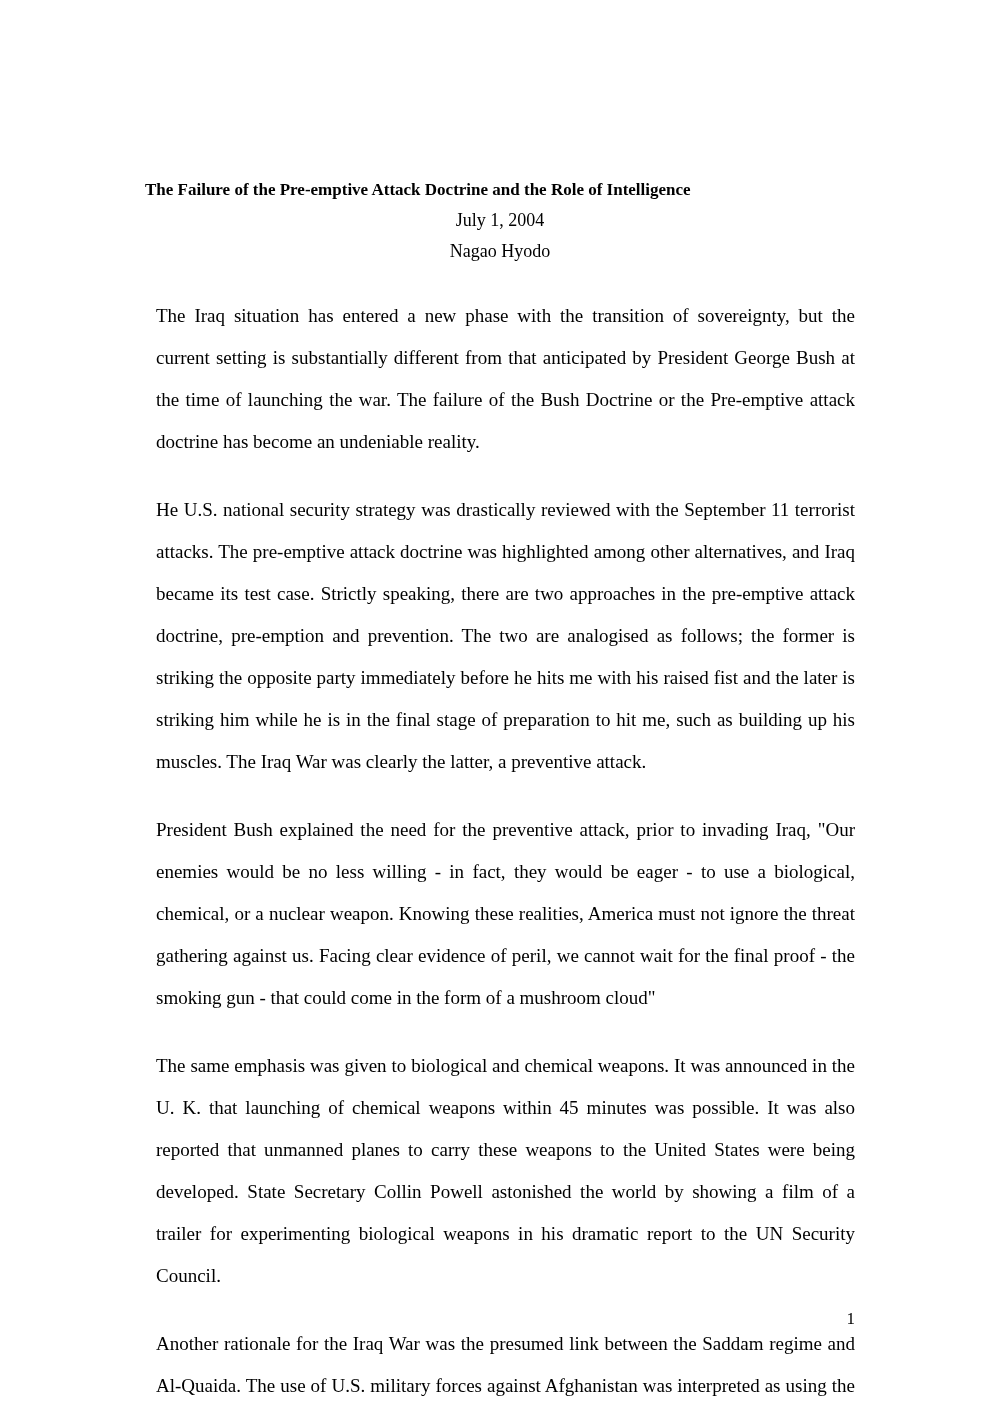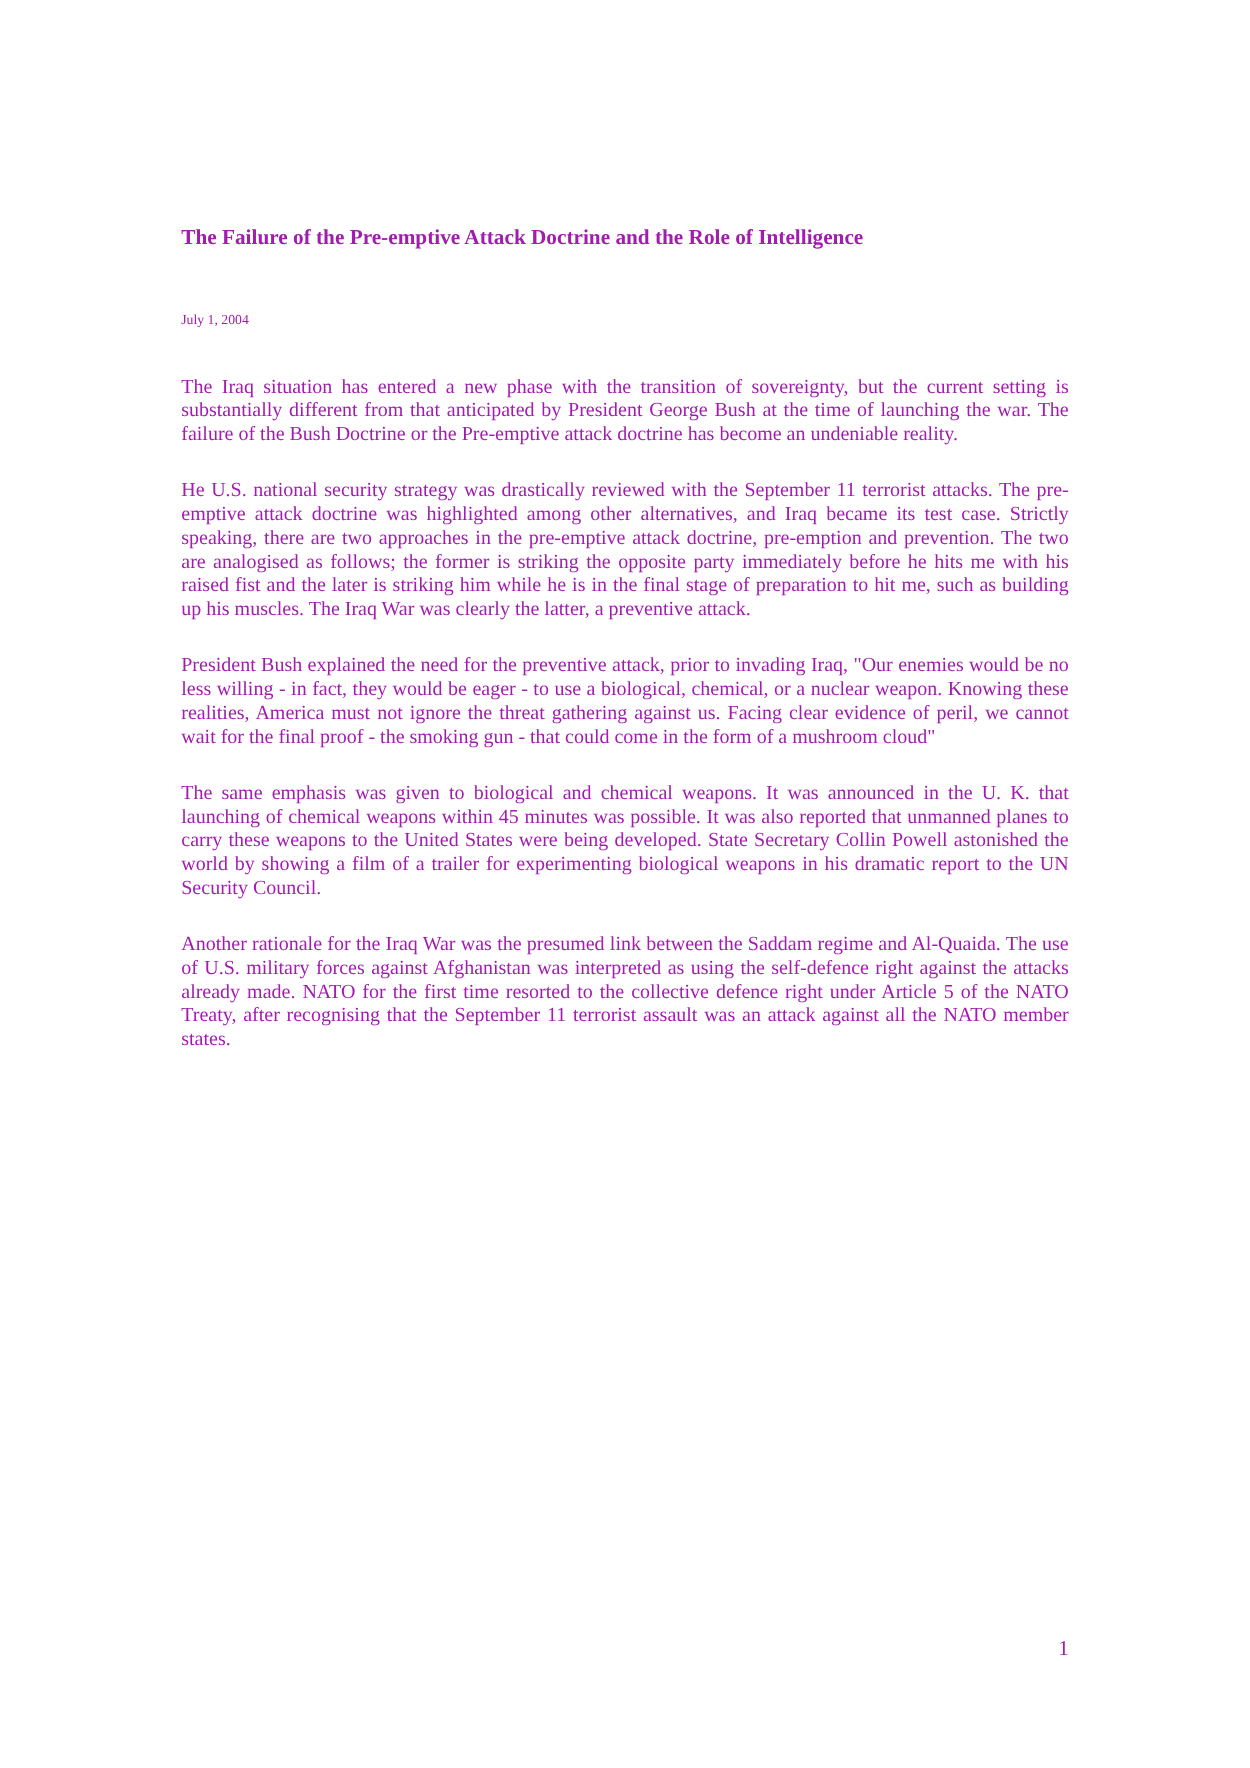--- a/index.html
+++ b/index.html
@@ -7,45 +7,44 @@
     margin: 0;
     padding: 0;
     background: #ffffff;
   }
   .page {
     position: relative;
     width: 1000px;
     height: 1414px;
     margin: 0 auto;
     background: #ffffff;
-    color: #a21caf;
+    color: #000000;
     font-family: "Liberation Serif", "DejaVu Serif", serif;
     padding: 174px 145px 0 145px;
     overflow: hidden;
   }
   .doc-title {
     margin: 0;
     font-size: 17px;
     font-weight: 700;
     line-height: 31px;
     text-align: left;
   }
   .byline {
-    text-align: left;
-    font-size: 11px;
+    text-align: center;
+    font-size: 18px;
     line-height: 31px;
-    margin-top: 36px;
   }
   .byline div {
     margin: 0;
   }
   .body-text p {
-    margin: 26px 0 0 0;
-    font-size: 16px;
-    line-height: 19px;
+    margin: 26px 0 0 11px;
+    font-size: 19px;
+    line-height: 42px;
     text-align: justify;
   }
   .body-text p:first-child {
     margin-top: 28px;
   }
   .page-number {
     position: absolute;
     right: 145px;
     bottom: 85px;
     font-size: 17px;
@@ -54,20 +53,21 @@
 </style>
 </head>
 <body>
 
 <div class="page">
 
   <h1 class="doc-title">The Failure of the Pre-emptive Attack Doctrine and the Role of Intelligence</h1>
 
   <div class="byline">
     <div>July 1, 2004</div>
+    <div>Nagao Hyodo</div>
   </div>
 
   <div class="body-text">
     <p>The Iraq situation has entered a new phase with the transition of sovereignty, but the current setting is substantially different from that anticipated by President George Bush at the time of launching the war.  The failure of the Bush Doctrine or the Pre-emptive attack doctrine has become an undeniable reality.</p>
     <p>He U.S. national security strategy was drastically reviewed with the September 11 terrorist attacks.  The pre-emptive attack doctrine was highlighted among other alternatives, and Iraq became its test case.  Strictly speaking, there are two approaches in the pre-emptive attack doctrine, pre-emption and prevention.  The two are analogised as follows; the former is striking the opposite party immediately before he hits me with his raised fist and the later is striking him while he is in the final stage of preparation to hit me, such as building up his muscles.  The Iraq War was clearly the latter, a preventive attack.</p>
     <p>President Bush explained the need for the preventive attack, prior to invading Iraq,    "Our enemies would be no less willing - in fact, they would be eager - to use a biological, chemical, or a nuclear weapon.  Knowing these realities, America must not ignore the threat gathering against us.  Facing clear evidence of peril, we cannot wait for the final proof - the smoking gun - that could come in the form of a mushroom cloud"</p>
     <p>The same emphasis was given to biological and chemical weapons. It was announced in the U. K. that launching of chemical weapons within 45 minutes was possible.  It was also reported that unmanned planes to carry these weapons to the United States were being developed.  State Secretary Collin Powell astonished the world by showing a film of a trailer for experimenting biological weapons in his dramatic report to the UN Security Council.</p>
     <p>Another rationale for the Iraq War was the presumed link between the Saddam regime and Al-Quaida.  The use of U.S. military forces against Afghanistan was interpreted as using the self-defence right against the attacks already made.  NATO for the first time resorted to the collective defence right under Article 5 of the NATO Treaty, after recognising that the September 11 terrorist assault was an attack against all the NATO member states.</p>
   </div>
 

